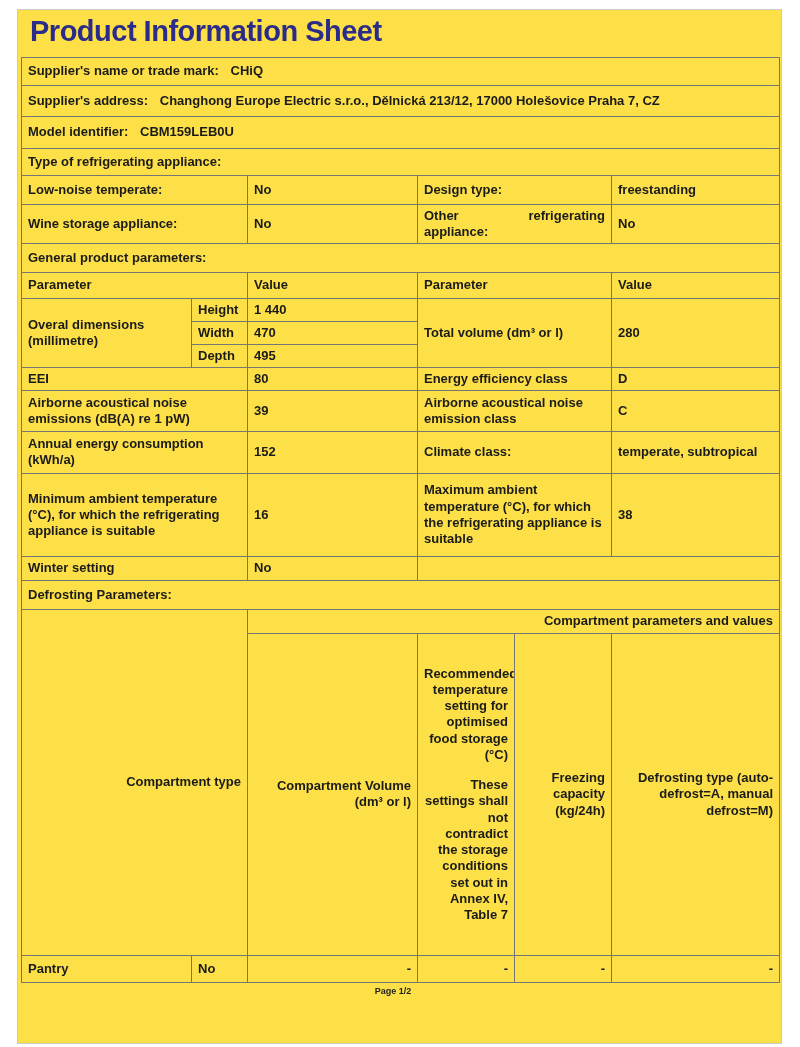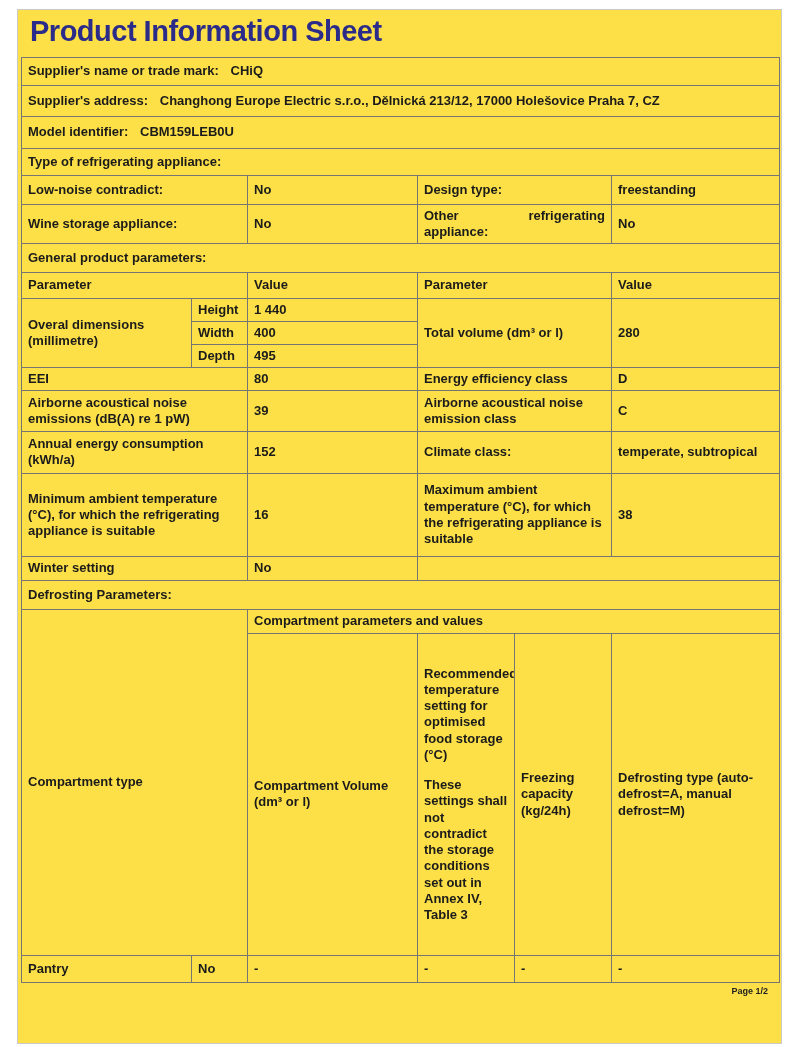--- a/index.html
+++ b/index.html
@@ -20,26 +20,26 @@
     font-size:13px;font-weight:bold;line-height:1.4;color:#141414;
   }
   table.sheet{
     border-collapse:collapse;table-layout:fixed;width:758px;
     margin:9px 0 0 3px;font-size:13px;font-weight:bold;color:#1b1b1b;
   }
   td{
     border:1px solid #757575;padding:2px 6px;vertical-align:middle;
     line-height:1.25;overflow:hidden;
   }
-  td.center{text-align:left;}
+  td.center{text-align:right;}
   td.topsec{font-weight:bold;}
   .val{margin-left:8px;font-weight:bold;}
   .hdrgap{margin-top:14px;}
   .footer{
-    text-align:right;margin:3px 13px 0 0;font-size:9px;font-weight:bold;color:#222;
+    text-align:center;margin:3px 13px 0 0;font-size:9px;font-weight:bold;color:#222;
   }
 </style>
 </head>
 <body>
 
 <div class="frame">
 
   <div class="title">Product Information Sheet</div>
 
   <table class="sheet">
@@ -69,21 +69,21 @@
       <td colspan="6">
         <span>Model identifier:</span>
         <span class="val">CBM159LEB0U</span>
       </td>
     </tr>
 
     <tr style="height:27px">
       <td colspan="6" class="topsec">Type of refrigerating appliance:</td>
     </tr>
     <tr style="height:29px">
-      <td colspan="2">Low-noise contradict:</td>
+      <td colspan="2">Low-noise temperate:</td>
       <td>No</td>
       <td colspan="2">Design type:</td>
       <td>freestanding</td>
     </tr>
     <tr style="height:39px">
       <td colspan="2">Wine storage appliance:</td>
       <td>No</td>
       <td colspan="2" style="text-align:justify">Other refrigerating appliance:</td>
       <td>No</td>
     </tr>
@@ -99,21 +99,21 @@
     </tr>
     <tr style="height:23px">
       <td rowspan="3">Overal dimensions (millimetre)</td>
       <td>Height</td>
       <td>1 440</td>
       <td rowspan="3" colspan="2">Total volume (dm³ or l)</td>
       <td rowspan="3">280</td>
     </tr>
     <tr style="height:23px">
       <td>Width</td>
-      <td>400</td>
+      <td>470</td>
     </tr>
     <tr style="height:23px">
       <td>Depth</td>
       <td>495</td>
     </tr>
     <tr style="height:23px">
       <td colspan="2">EEI</td>
       <td>80</td>
       <td colspan="2">Energy efficiency class</td>
       <td>D</td>
@@ -146,21 +146,21 @@
       <td colspan="6" class="topsec">Defrosting Parameters:</td>
     </tr>
     <tr style="height:24px">
       <td colspan="2" rowspan="2" class="center">Compartment type</td>
       <td colspan="4" class="center">Compartment parameters and values</td>
     </tr>
     <tr style="height:322px">
       <td class="center">Compartment Volume (dm³ or l)</td>
       <td class="center">
         <div>Recommended temperature setting for optimised food storage (°C)</div>
-        <div class="hdrgap">These settings shall not contradict the storage conditions set out in Annex IV, Table 3</div>
+        <div class="hdrgap">These settings shall not contradict the storage conditions set out in Annex IV, Table 7</div>
       </td>
       <td class="center">Freezing capacity (kg/24h)</td>
       <td class="center">Defrosting type (auto-defrost=A, manual defrost=M)</td>
     </tr>
     <tr style="height:27px">
       <td>Pantry</td>
       <td>No</td>
       <td class="center">-</td>
       <td class="center">-</td>
       <td class="center">-</td>

